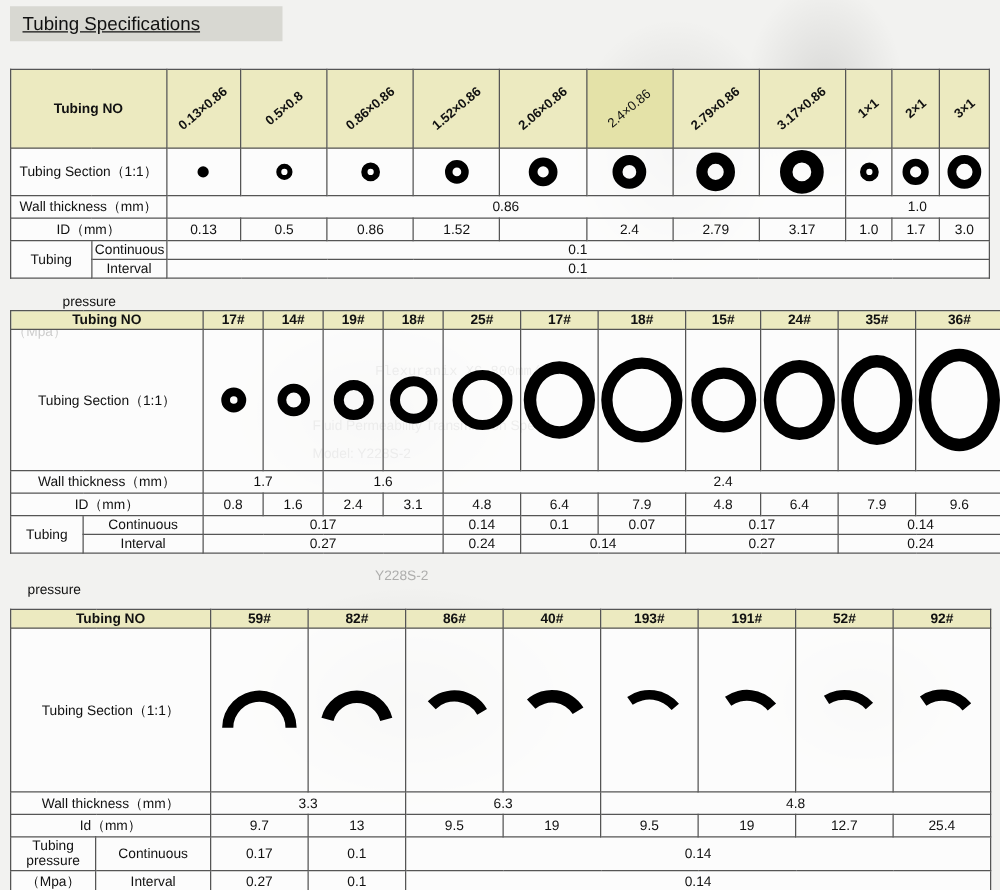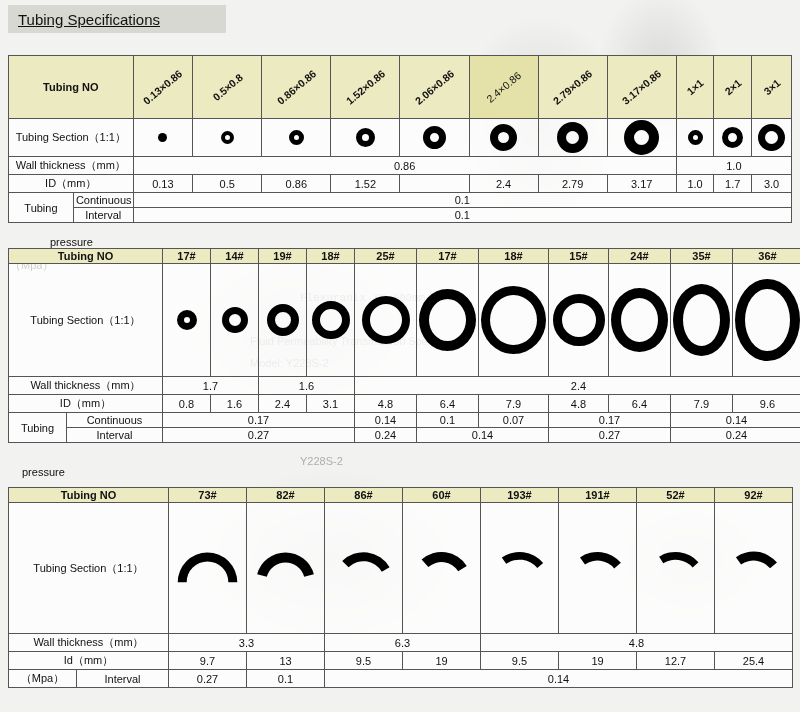--- a/index.html
+++ b/index.html
@@ -349,24 +349,24 @@
       <col style="width:78px">
       <col style="width:78px">
     <col style="width:78px">
       <col style="width:78px">
       <col style="width:78px">
       <col style="width:78px">
   </colgroup>
   <tbody>
       <tr>
     <td class="hdr" colspan="2">Tubing NO</td>
-    <td class="hdr">73#</td>
+    <td class="hdr">59#</td>
     <td class="hdr">82#</td>
     <td class="hdr">86#</td>
-    <td class="hdr">60#</td>
+    <td class="hdr">40#</td>
     <td class="hdr">193#</td>
     <td class="hdr">191#</td>
     <td class="hdr">52#</td>
     <td class="hdr">92#</td>
   </tr>
   <tr>
     <td colspan="2" style="height:128px">Tubing Section（1:1）</td>
     <td id="t3s0">
           <span class="cellflex">
             <svg width="98" height="65" viewBox="0 0 98 65" class="arc">
@@ -435,20 +435,27 @@
     <td>9.7</td>
     <td>13</td>
     <td>9.5</td>
     <td>19</td>
     <td>9.5</td>
     <td>19</td>
     <td>12.7</td>
     <td>25.4</td>
   </tr>
   <tr>
+    <td>Tubing pressure</td>
+    <td>Continuous</td>
+    <td>0.17</td>
+    <td>0.1</td>
+    <td colspan="6">0.14</td>
+  </tr>
+  <tr>
     <td>（Mpa）</td>
     <td>Interval</td>
     <td>0.27</td>
     <td>0.1</td>
     <td colspan="6">0.14</td>
   </tr>
 </tbody>
   </table>
 
 </body></html>

